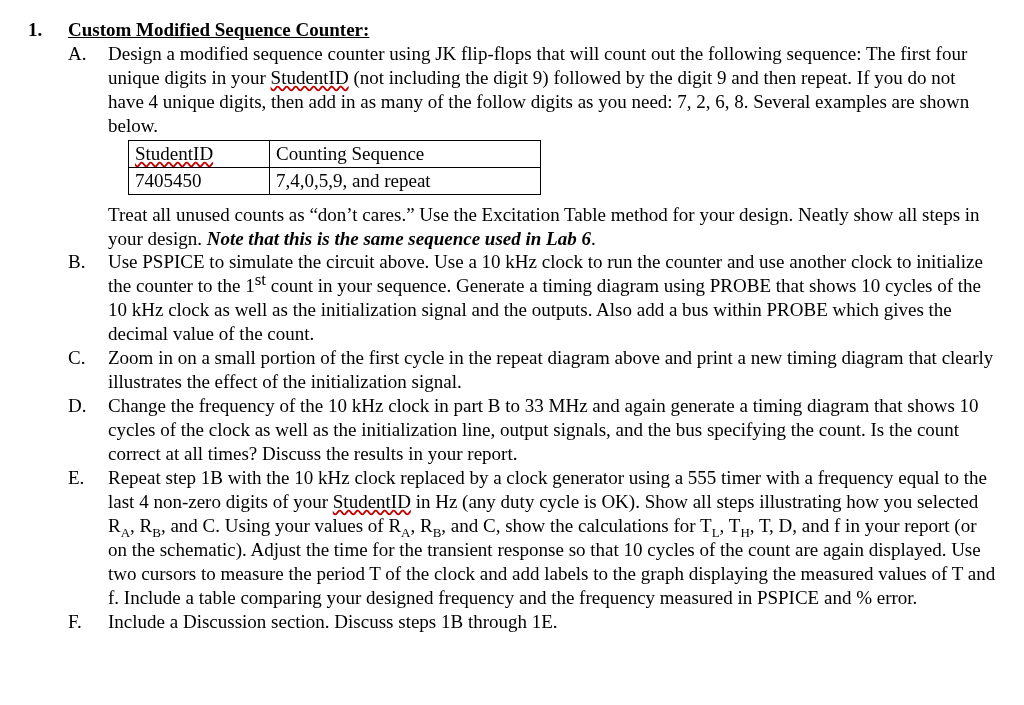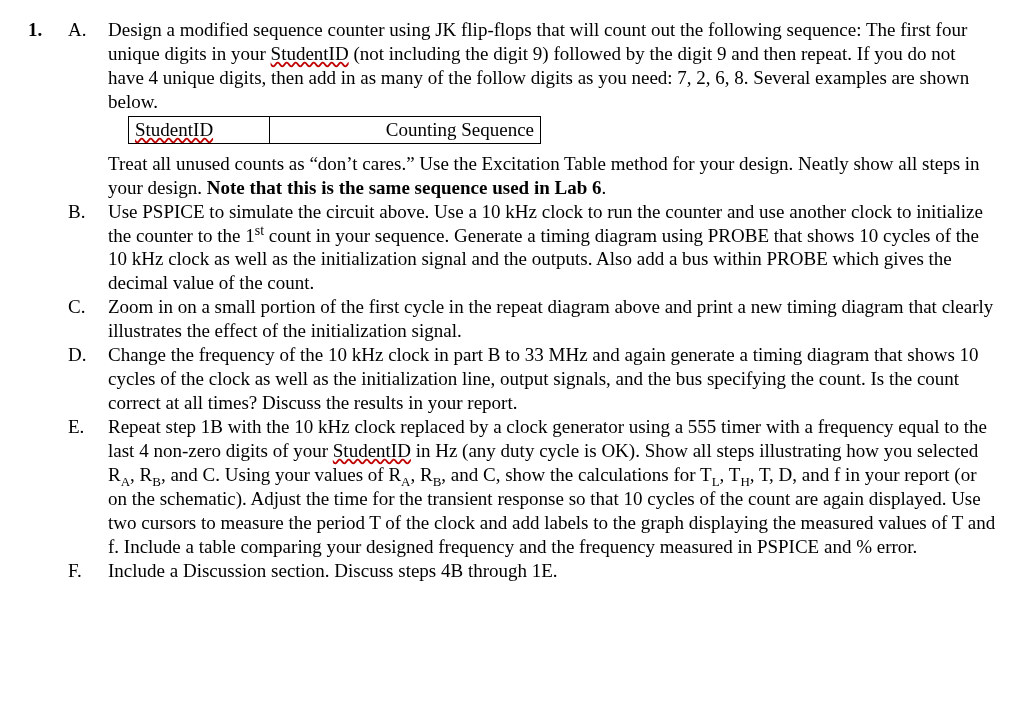--- a/index.html
+++ b/index.html
@@ -42,66 +42,72 @@
   }
   .item-text {
     flex: 1;
   }
   .wavy {
     text-decoration: underline wavy #c00000;
     text-decoration-skip-ink: none;
   }
   .bolditalic {
     font-weight: bold;
+    font-style: italic;
   }
   sup {
-    font-size: 14px;
+    font-size: 17px;
     vertical-align: super;
     line-height: 0;
   }
   sub {
     font-size: 13px;
     vertical-align: sub;
     line-height: 0;
   }
   table.seqtable {
     border-collapse: collapse;
     margin-top: 2px;
     margin-bottom: 8px;
     margin-left: 20px;
   }
   table.seqtable td {
     border: 1px solid #000;
     padding: 1px 6px 1px 6px;
     vertical-align: top;
   }
   table.seqtable td.col1 { width: 128px; }
-  table.seqtable td.col2 { width: 258px; text-align: right; }
+  table.seqtable td.col2 { width: 258px; }
 </style>
 </head>
 <body>
 
 <div class="page">
 
   <div class="toprow">
     <div class="num-col">1.</div>
     <div class="body-col">
 
+      <span class="title-underline">Custom Modified Sequence Counter:</span>
 
       
       <div class="item-row">
         <div class="item-letter">A.</div>
         <div class="item-text">
           <span>Design a modified sequence counter using JK flip-flops that will count out the following sequence: The first four unique digits in your </span><span class="wavy">StudentID</span><span> (not including the digit 9) followed by the digit 9 and then repeat.  If you do not have 4 unique digits, then add in as many of the follow digits as you need:  7, 2, 6, 8.  Several examples are shown below.</span>
 
           <table class="seqtable">
             <tbody>
                 <tr>
               <td class="col1"><span class="wavy">StudentID</span></td>
               <td class="col2">Counting Sequence</td>
+            </tr>
+            <tr>
+              <td class="col1">7405450</td>
+              <td class="col2">7,4,0,5,9, and repeat</td>
             </tr>
           </tbody>
             </table>
 
           <span>Treat all unused counts as “don’t cares.”  Use the Excitation Table method for your design.  Neatly show all steps in your design.  </span><span class="bolditalic">Note that this is the same sequence used in Lab 6</span><span>.</span>
         </div>
       </div>
 
       
       <div class="item-row">
@@ -127,19 +133,19 @@
       <div class="item-row">
         <div class="item-letter">E.</div>
         <div class="item-text">
           <span>Repeat step 1B with the 10 kHz clock replaced by a clock generator using a 555 timer with a frequency equal to the last 4 non-zero digits of your </span><span class="wavy">StudentID</span><span> in Hz (any duty cycle is OK).  Show all steps illustrating how you selected R</span><sub>A</sub><span>, R</span><sub>B</sub><span>, and C.  Using your values of R</span><sub>A</sub><span>, R</span><sub>B</sub><span>, and C, show the calculations for T</span><sub>L</sub><span>, T</span><sub>H</sub><span>, T, D, and f in your report (or on the schematic).  Adjust the time for the transient response so that 10 cycles of the count are again displayed.  Use two cursors to measure the period T of the clock and add labels to the graph displaying the measured values of T and f.  Include a table comparing your designed frequency and the frequency measured in PSPICE and % error.</span>
         </div>
       </div>
 
       
       <div class="item-row">
         <div class="item-letter">F.</div>
-        <div class="item-text">Include a Discussion section.  Discuss steps 4B through 1E.</div>
+        <div class="item-text">Include a Discussion section.  Discuss steps 1B through 1E.</div>
       </div>
 
     </div>
   </div>
 
 </div>
 
 </body></html>

